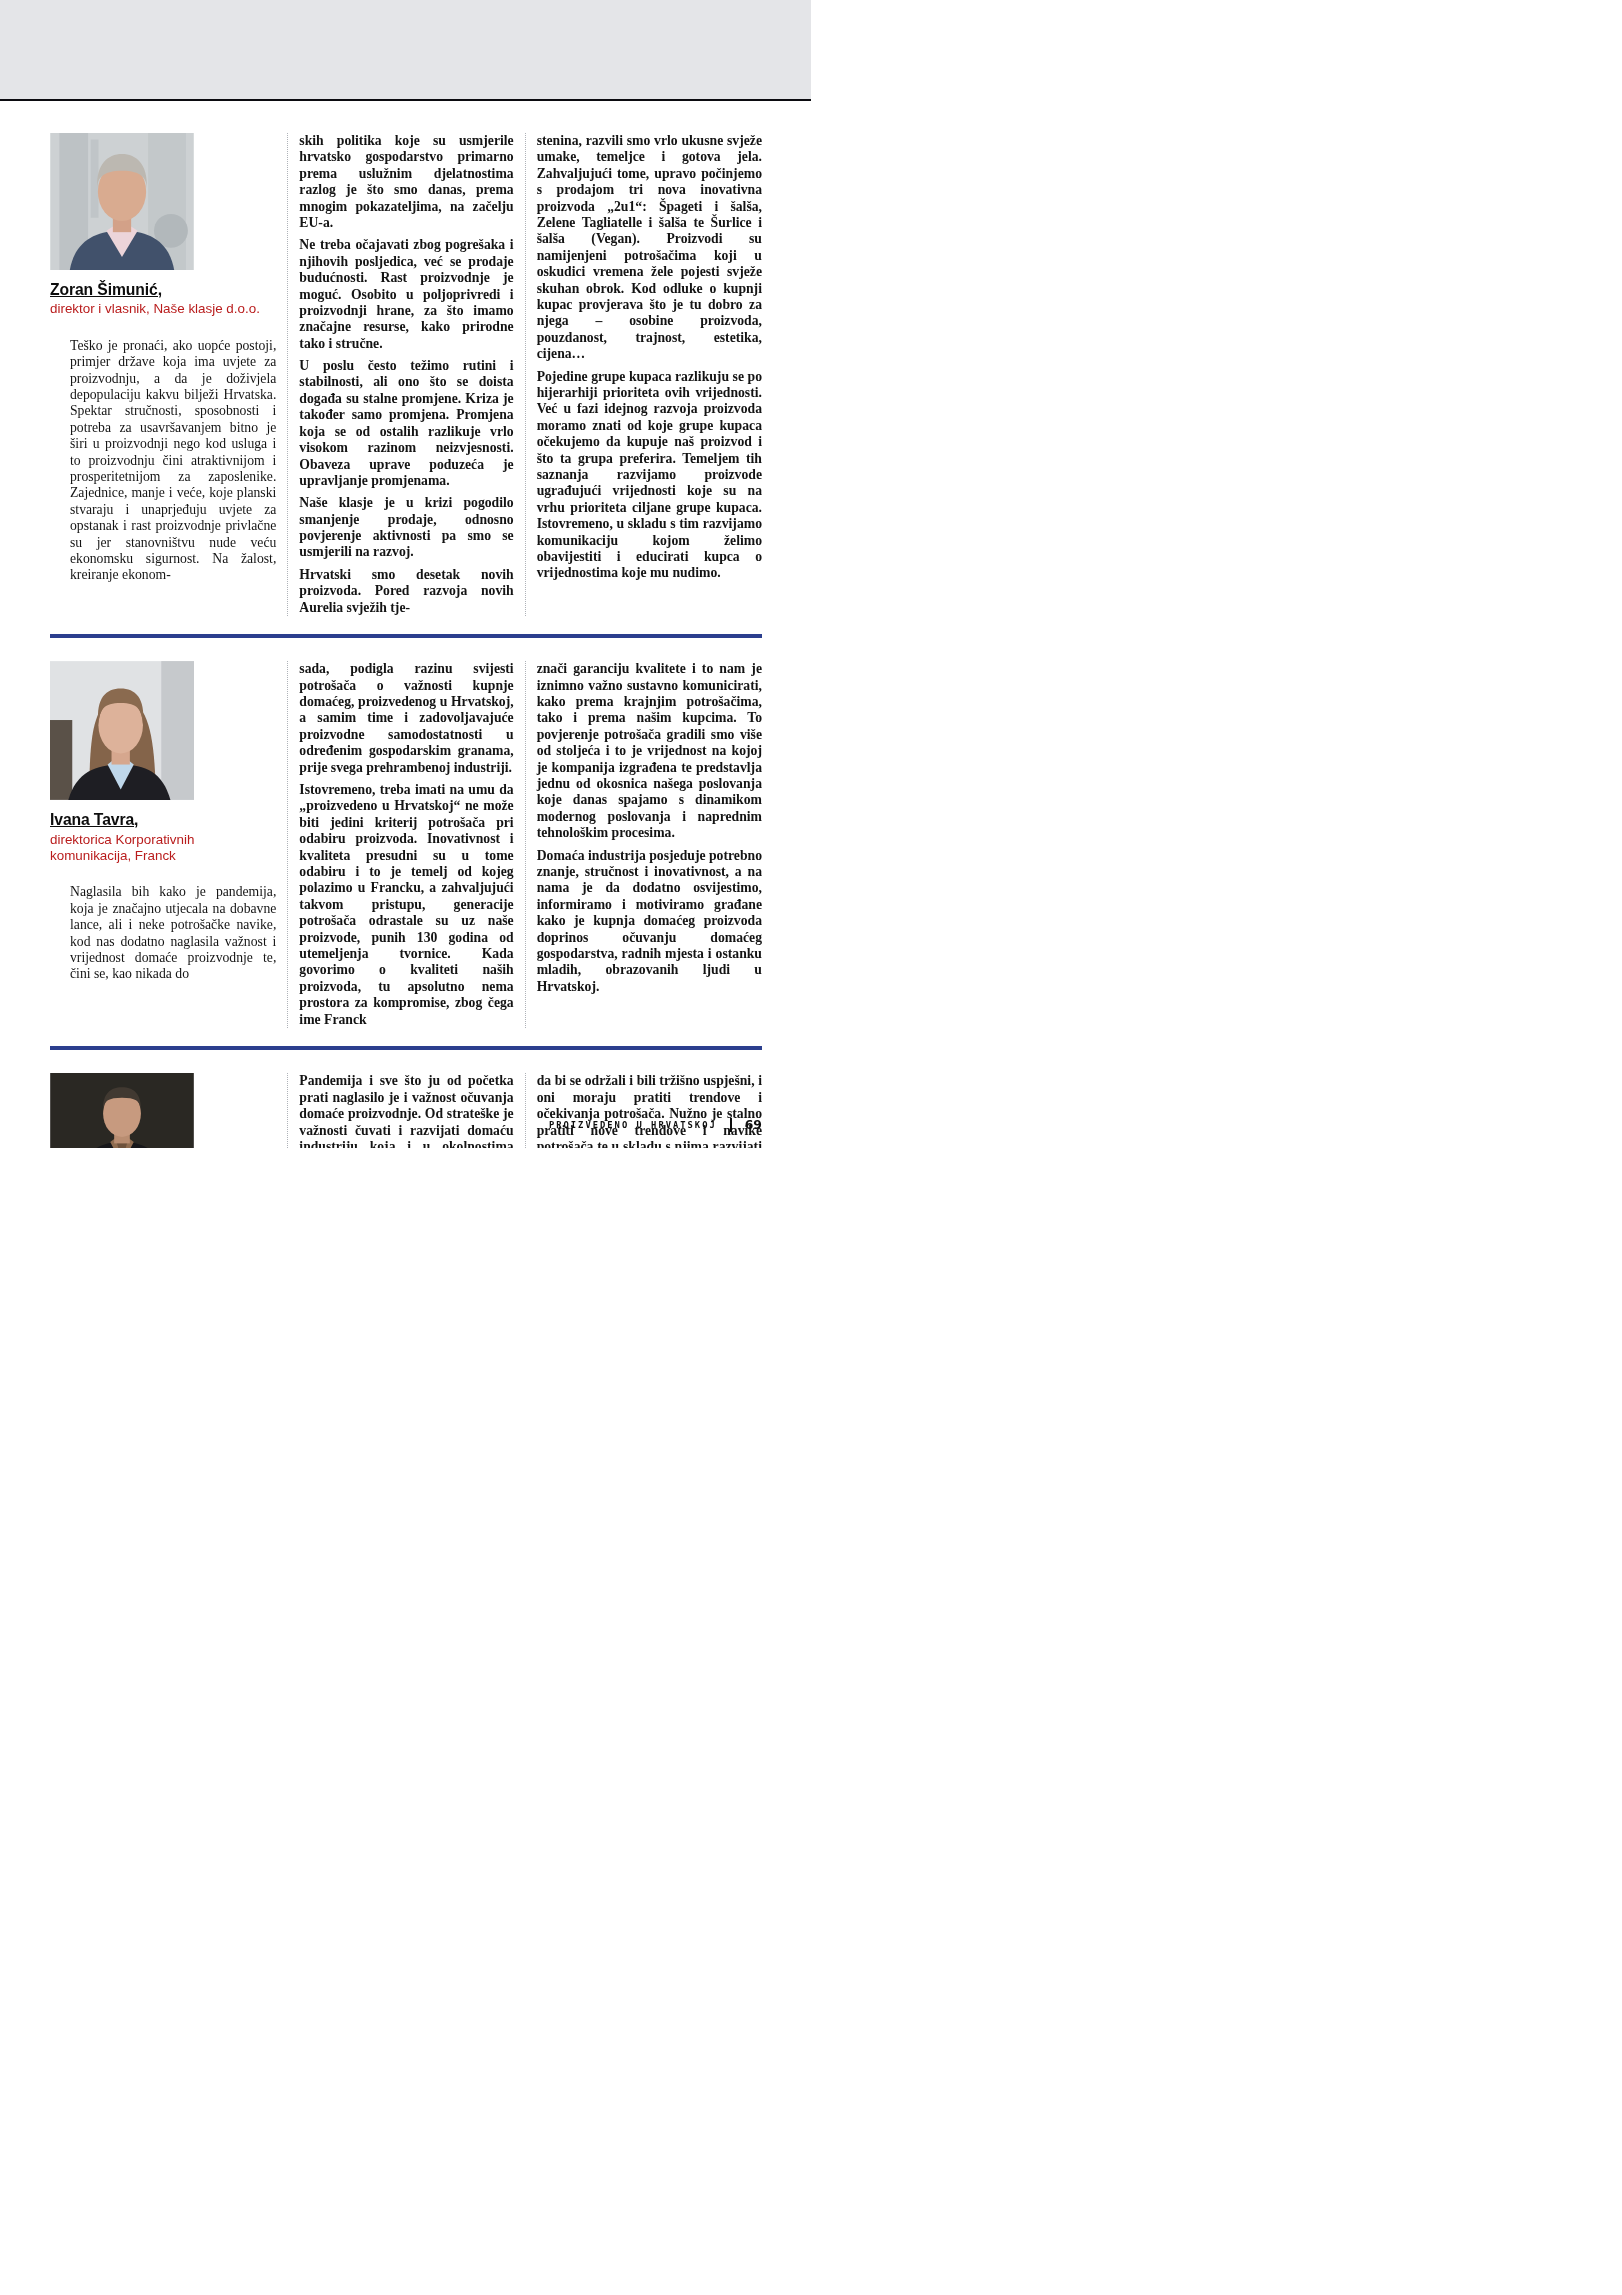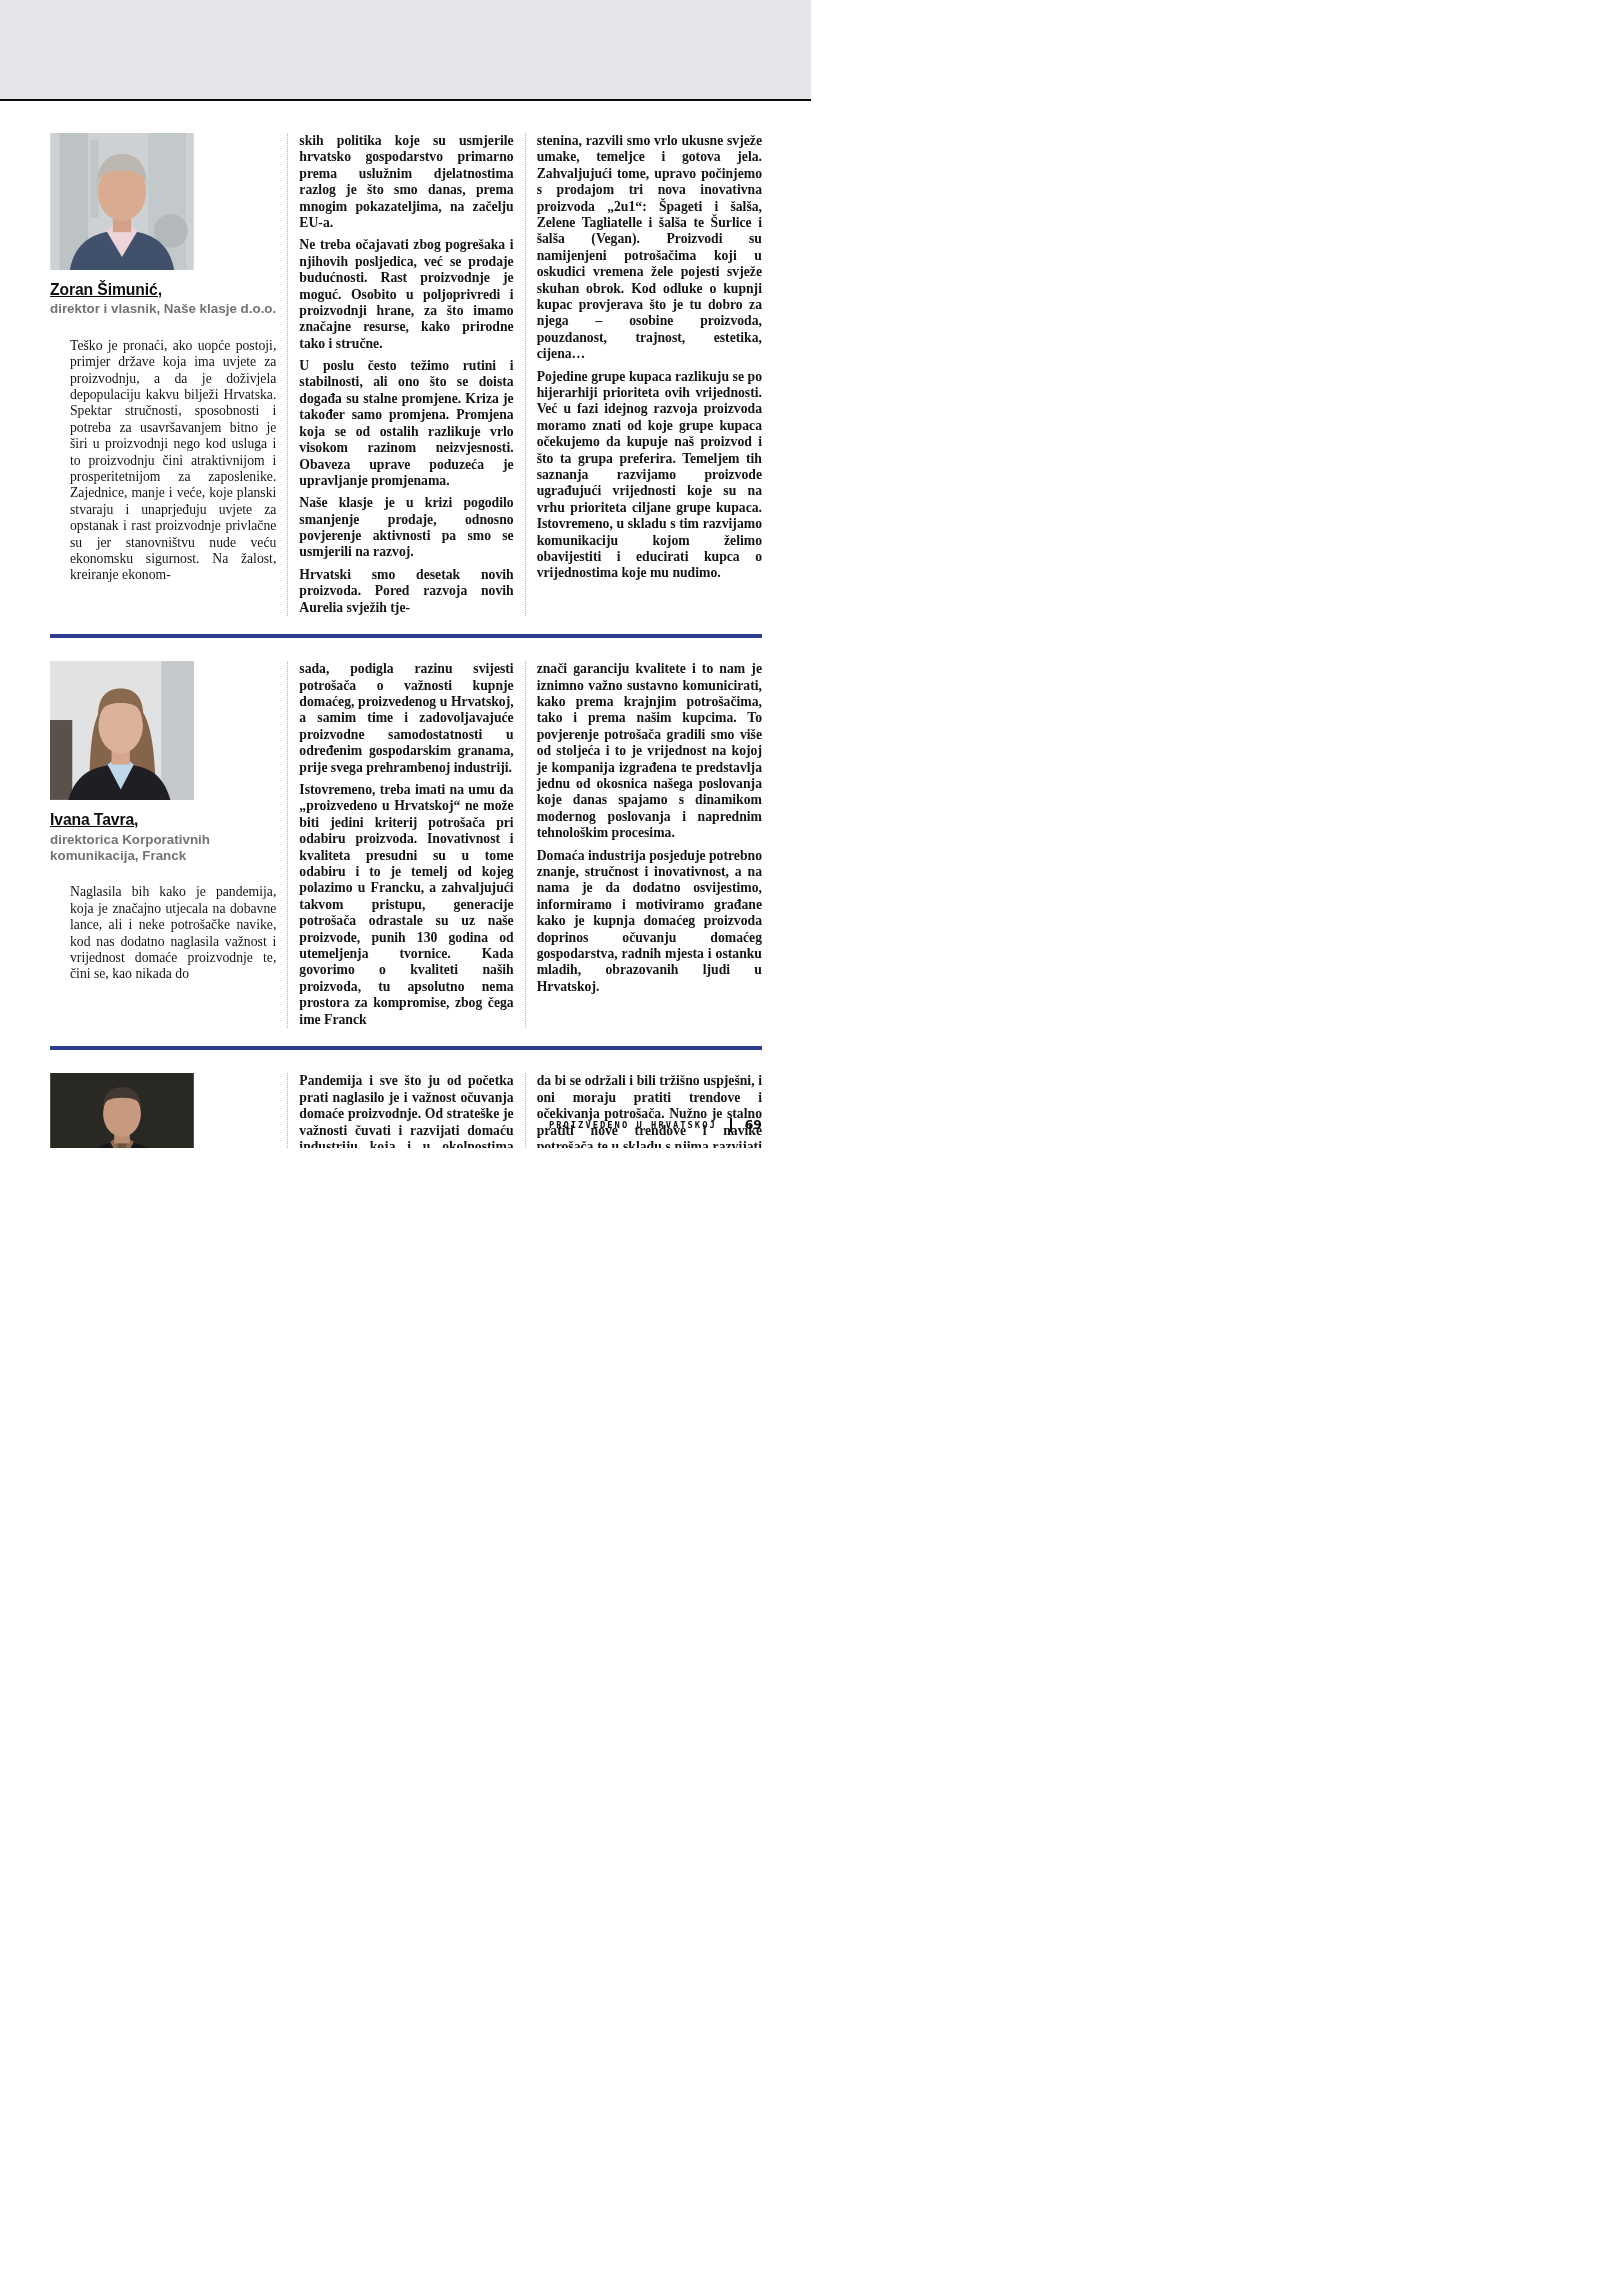--- a/index.html
+++ b/index.html
@@ -28,21 +28,21 @@
   .portrait { line-height:0; }
   .portrait svg { display:block; }
 
   .person-name {
     font-family:"Liberation Sans", sans-serif;
     font-size:15.7px; font-weight:700; letter-spacing:-0.1px;
     color:#0d0d0d; margin-top:10.5px; line-height:18.3px;text-decoration:underline;
   }
   .person-title {
     font-family:"Liberation Sans", sans-serif;
-    font-size:13.4px; font-weight:700; color:#737373;
+    font-size:13.4px; font-weight:400; color:#b91c1c;
     line-height:16.4px; margin-top:2.6px;
   }
 
   p.body {
     font-size:13.7px; line-height:16.4px; text-align:justify;
     hyphens:auto; -webkit-hyphens:auto;
     margin-bottom:5.9px; color:#141414;
   }
   p.body:last-child { margin-bottom:0; }
   .first-col-body { margin-top:20px;margin-left:20px; }

